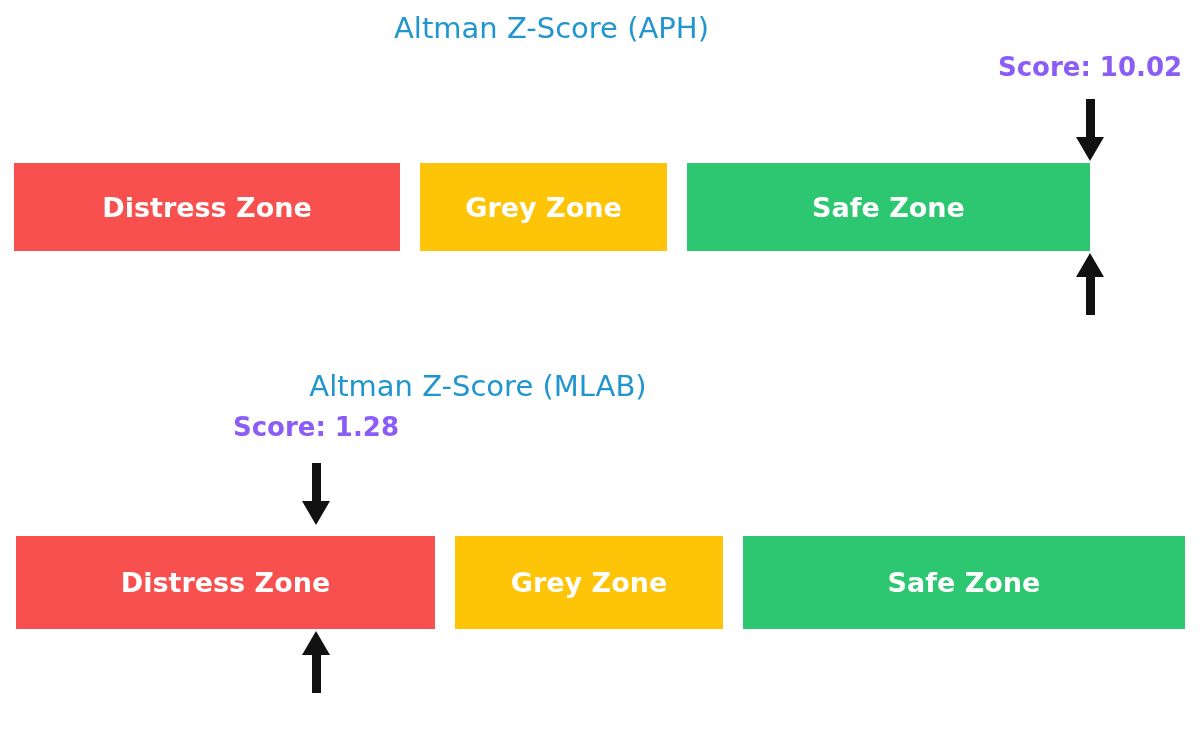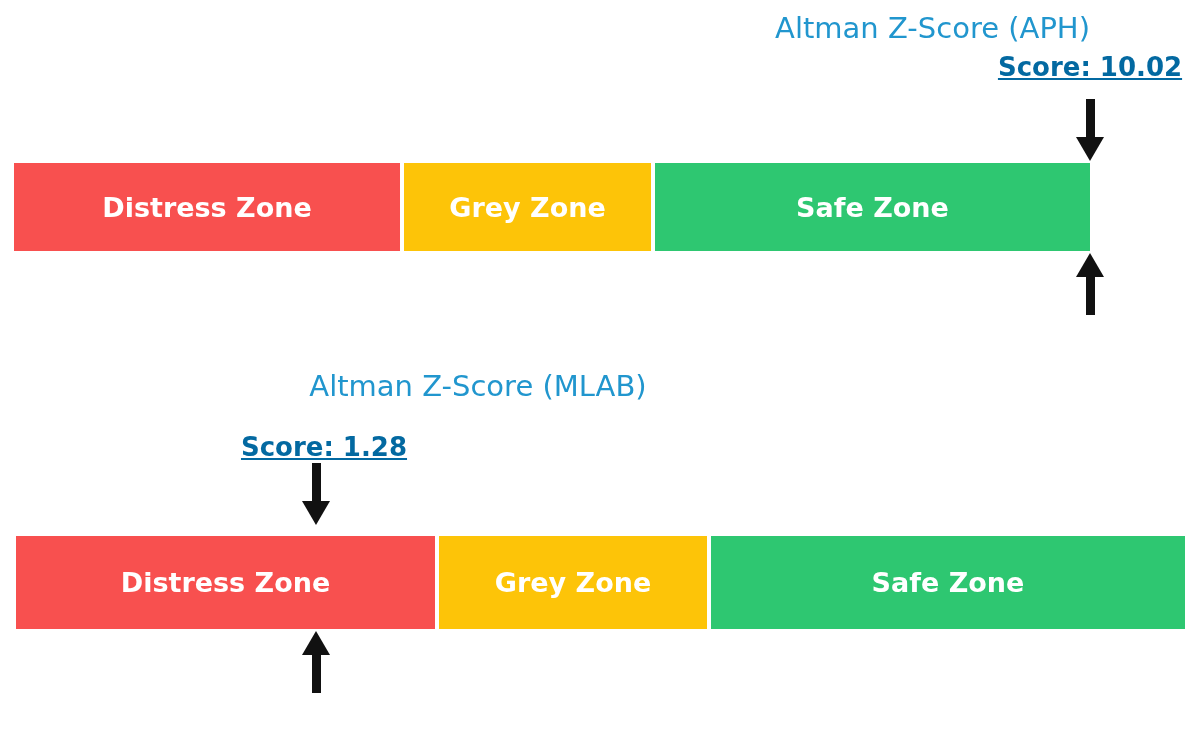--- a/index.html
+++ b/index.html
@@ -13,39 +13,38 @@
   }
   .chart-title {
     position: absolute;
     margin: 0;
     font-size: 29px;
     font-weight: 400;
     color: #2196ce;
     text-align: center;
     line-height: 1.2;
   }
-  #title-1 { left: 13px; width: 1077px; top: 11px; text-align: right; }
+  #title-1 { left: 13px; width: 1077px; top: 11px; }
   #title-2 { left: 0px;  width: 956px; top: 369px; }
 
   .score-label {
     position: absolute;
     transform: translateX(-50%);
     font-size: 26px;
     font-weight: 700;
-    color: #0369a1;
+    color: #8b5cf6;
     white-space: nowrap;
-    text-decoration: underline;
   }
   #score-1 { left: 1090px; top: 52px; }
-  #score-2 { left: 316px;  top: 432px; margin-left: 8px; }
+  #score-2 { left: 316px;  top: 412px; }
 
   .zone-bar {
     position: absolute;
     display: flex;
-    gap: 4px;
+    gap: 20px;
     background: #ffffff;
   }
   #bar-1 { left: 14px; top: 163px; width: 1076px; height: 88px; }
   #bar-2 { left: 16px; top: 536px; width: 1169px; height: 93px; }
 
   .zone {
     display: flex;
     align-items: center;
     justify-content: center;
     color: #ffffff;

